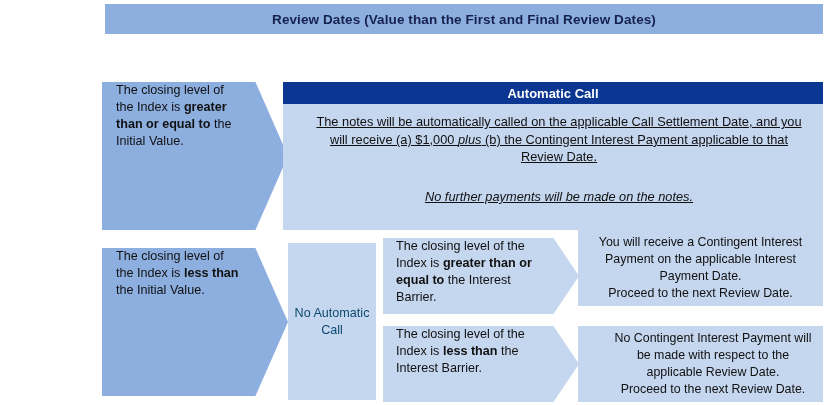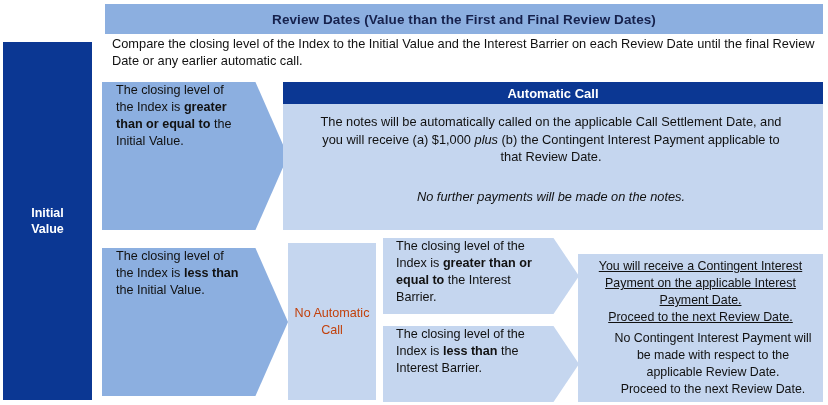--- a/index.html
+++ b/index.html
@@ -130,21 +130,22 @@
     align-items: center;
     justify-content: center;
   }
   .autocall-title {
     color: #ffffff;
     font-size: 13px;
     font-weight: bold;
     text-align: center;
   }
   .autocall-body {
-    padding: 9px 32px 0 28px;
+    padding: 9px 16px 0 28px;
+    text-decoration: underline;
   }
   .autocall-p1 {
     font-size: 12.8px;
     line-height: 1.38;
     text-align: center;
     color: #111111;
   }
   .autocall-p2 {
     margin-top: 22px;
     font-size: 12.8px;
@@ -162,21 +163,21 @@
     height: 157px;
     background: #C5D6EF;
     display: flex;
     align-items: center;
     justify-content: center;
   }
   .noautocall-label {
     font-size: 12.6px;
     line-height: 1.34;
     text-align: center;
-    color: #c2410c;
+    color: #0c4a6e;
   }
 
   
   .cond {
     width: 196px;
     height: 76px;
     left: 383px;
     padding-left: 13px;
     padding-right: 32px;
   }
@@ -187,46 +188,42 @@
   .outcome {
     left: 578px;
     width: 245px;
     height: 76px;
     background: #C5D6EF;
     display: flex;
     align-items: center;
     justify-content: center;
     padding: 0 10px;
   }
-  .outcome-top { top: 254px; text-decoration: underline; }
+  .outcome-top { top: 230px; }
   .outcome-bot { top: 326px; padding-left: 35px; }
   .outcome-text {
     font-size: 12.4px;
     line-height: 1.36;
     text-align: center;
     color: #111111;
   }
 
   b { font-weight: bold; }
   i { font-style: italic; }
 </style>
 </head>
 <body>
 
 <div id="canvas">
 
-  <div class="node sidebar">
-    <div class="sidebar-label">Initial<br>Value</div>
-  </div>
 
   <div class="node banner">
     <div class="banner-title">Review Dates (Value than the First and Final Review Dates)</div>
   </div>
 
-  <div class="node intro">Compare the closing level of the Index to the Initial Value and the Interest Barrier on each Review Date until the final Review Date or any earlier automatic call.</div>
 
   <div class="node chevron chev-mid arrow-ge-initial">
     <div class="chev-text">The closing level of the Index is <b>greater than or equal to</b> the Initial Value.</div>
   </div>
 
   <div class="node autocall">
     <div class="autocall-header">
       <div class="autocall-title">Automatic Call</div>
     </div>
     <div class="autocall-body">

